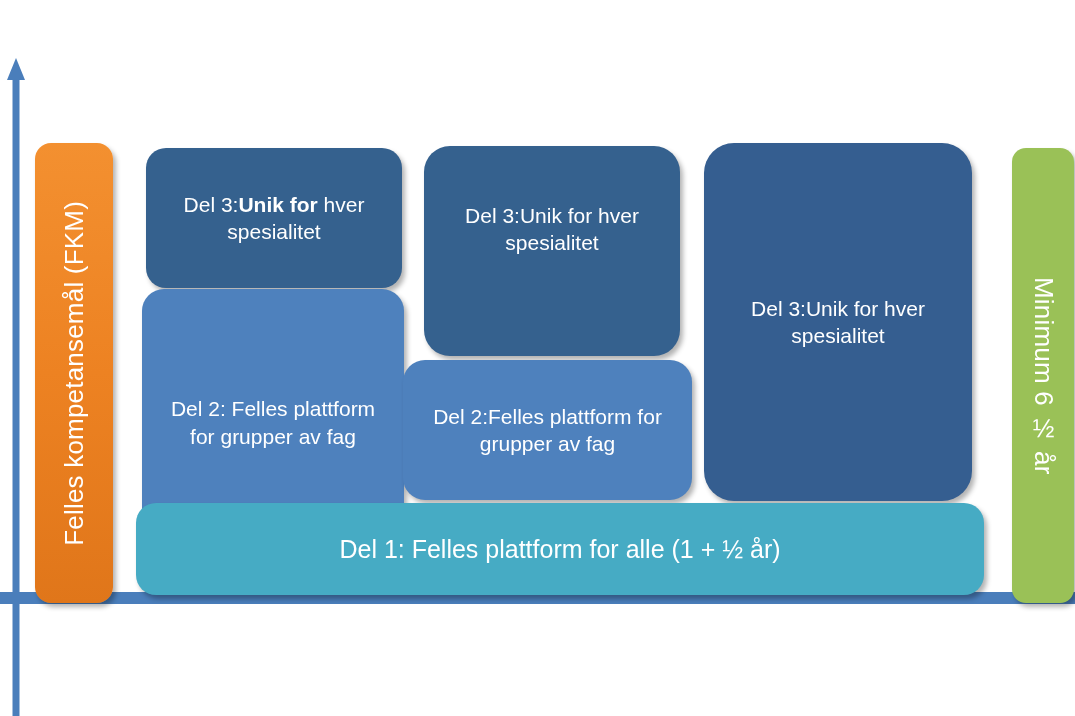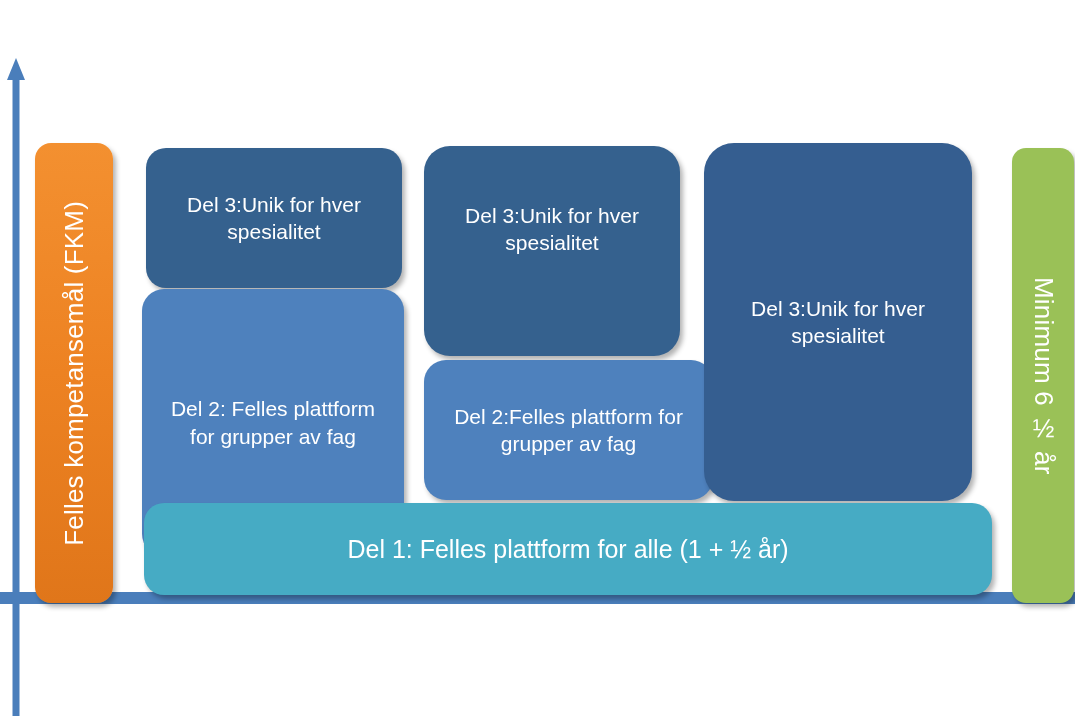--- a/index.html
+++ b/index.html
@@ -114,21 +114,21 @@
     top: 146px;
     width: 256px;
     height: 210px;
     background: #35618E;
     font-size: 21px;
     border-radius: 26px;
     align-items: flex-start;
     padding-top: 56px;
   }
   #c2-del2 {
-    left: 424px;
+    left: 403px;
     top: 360px;
     width: 289px;
     height: 140px;
     background: #4E81BD;
     font-size: 21px;
     border-radius: 22px;
   }
 
   
   #c3-del3 {
@@ -136,41 +136,41 @@
     top: 143px;
     width: 268px;
     height: 358px;
     background: #355E90;
     font-size: 21px;
     border-radius: 30px;
   }
 
   
   #del1-bar {
-    left: 144px;
+    left: 136px;
     top: 503px;
     width: 848px;
     height: 92px;
     background: #46ABC4;
     font-size: 25px;
     border-radius: 20px;
   }
   #grunn-bar {
     left: 143px;
     top: 602px;
     width: 849px;
     height: 105px;
     background: #ABABAB;
     border: 3px solid #35618E;
     border-radius: 16px;
     font-size: 27px;
     font-style: italic;
   }
 
-  .b { font-weight: normal; }
+  .b { font-weight: bold; }
 </style>
 </head>
 <body>
 
 <div id="canvas">
 
   <svg class="v-arrow" viewBox="0 0 20 658" xmlns="http://www.w3.org/2000/svg">
     <line x1="10" y1="658" x2="10" y2="16" stroke="#4A7EBB" stroke-width="7"></line>
     <polygon points="10,0 1,22 19,22" fill="#4A7EBB"></polygon>
   </svg>

